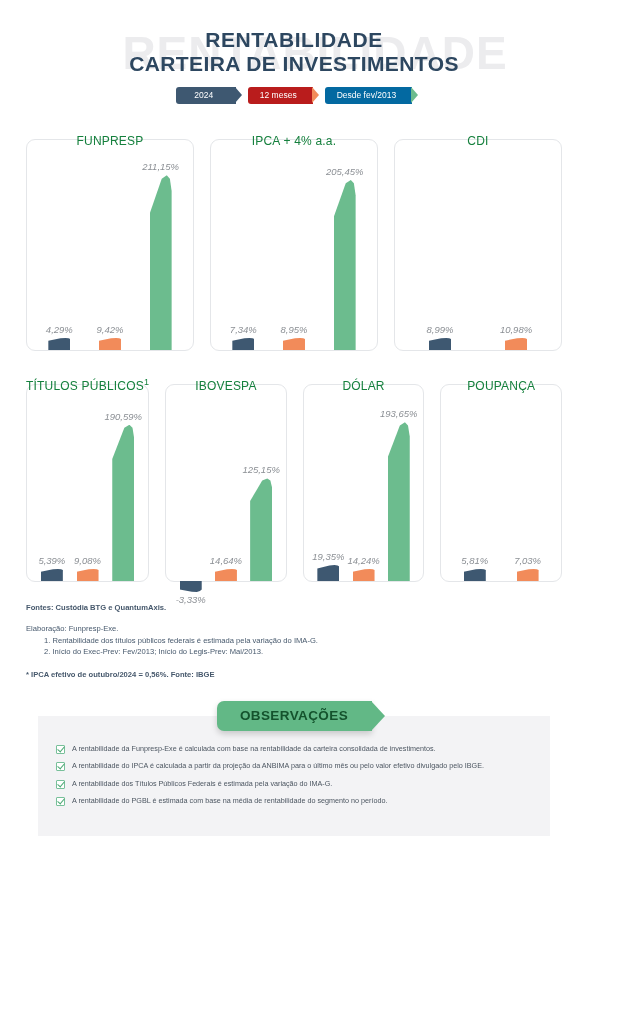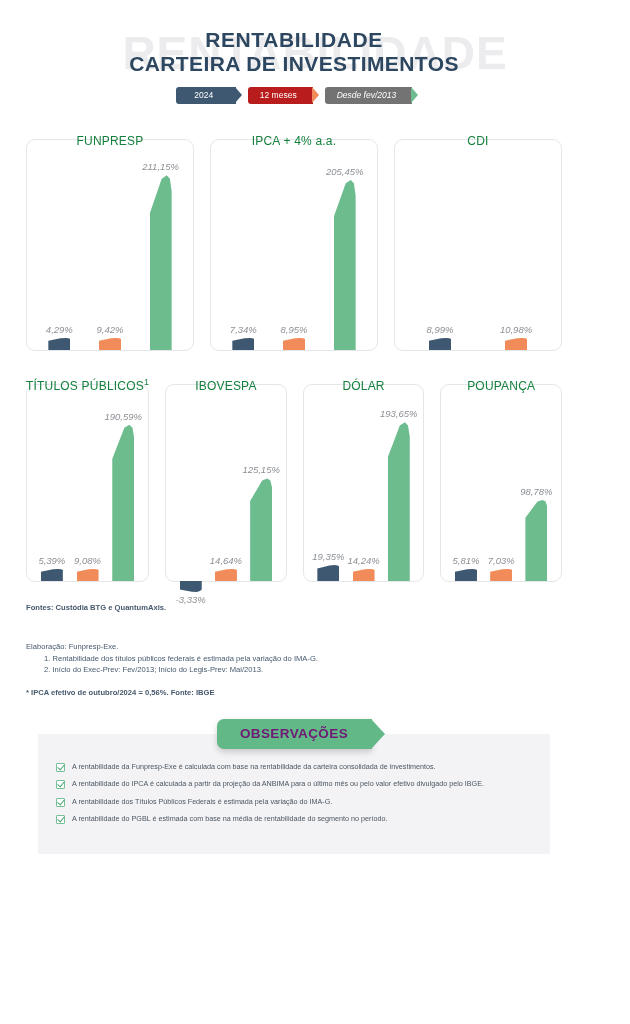--- a/index.html
+++ b/index.html
@@ -40,21 +40,21 @@
   }
   .pill::after{
     content:""; position:absolute; right:-6px; top:0;
     width:0;height:0;
     border-top: 8.5px solid transparent;
     border-bottom: 8.5px solid transparent;
     border-left: 7px solid currentColor;
   }
   .pill.navy  { background:#3e5871; color:#3e5871; }
   .pill.orange{ background:#b91c1c; color:#f28b5a; }
-  .pill.green { background:#737373; color:#6cbc8e;font-style:italic; }
+  .pill.green { background:#0369a1; color:#6cbc8e; }
   .pill span { color:#fff; position:relative; z-index:2; }
 
   
   .row { display:flex; padding: 0 26px; gap: 16px; }
   .row1 { margin-top: 14px; }
   .row2 { margin-top: 26px; align-items: flex-end; }
   .chart-cell { flex:1; position:relative; }
 
   .cap {
     position: relative; z-index: 3;
@@ -110,21 +110,21 @@
   }
   .vlabel.below{
     position:absolute; top:100%; left:50%; transform:translateX(-50%);
     margin:0; white-space:nowrap;
   }
 
   
   .notes { padding: 20px 26px 0 26px; color:#46586c; }
   .nt { font-size: 7.6px; line-height: 1.55; }
   .nt.b { font-weight:700; }
-  .nt.gap { margin-top: 27px; }
+  .nt.gap { margin-top: 9px; }
   .nt.ind { padding-left: 18px; }
   .nt.last { margin-top: 11px; font-weight:700; }
 
   
   .obs-zone { position:relative; margin-top: 20px; padding: 0 38px; }
   .obs-banner{
     position:relative; z-index:4;
     width: 155px; height: 30px; margin: 0 auto;
     background:#62b886;
     border-radius: 7px 0 0 7px;
@@ -132,21 +132,21 @@
     box-shadow: 0 3px 6px rgba(0,0,0,.18);
   }
   .obs-banner::after{
     content:""; position:absolute; right:-13px; top:0;
     width:0;height:0;
     border-top: 15px solid transparent;
     border-bottom: 15px solid transparent;
     border-left: 14px solid #62b886;
   }
   .obs-banner span{
-    font-size: 13.5px; font-weight:700; color:#701a75; letter-spacing:.4px;
+    font-size: 13.5px; font-weight:700; color:#14532d; letter-spacing:.4px;
   }
   .obs-panel{
     position:relative;
     margin-top: -15px;
     background: #f3f3f5;
     padding: 28px 18px 22px 18px;
     min-height: 96px;
   }
   .obs-item{ display:flex; align-items:flex-start; margin-bottom: 7.5px; }
   .chk{
@@ -308,24 +308,20 @@
         <div class="card">
           <div class="plot">
             <div class="barwrap">
               <div class="vlabel">5,81%</div>
               <div class="bar navy" style="height: 12px;"></div>
             </div>
             <div class="barwrap">
               <div class="vlabel">7,03%</div>
               <div class="bar orange" style="height: 12px;"></div>
             </div>
-            <div class="barwrap">
-              <div class="vlabel">98,78%</div>
-              <div class="bar green" style="height: 81px;"></div>
-            </div>
           </div>
         </div>
       </div>
     </div>
 
   <div class="notes">
     <div class="nt b">Fontes: Custódia BTG e QuantumAxis.</div>
     <div class="nt gap">Elaboração: Funpresp-Exe.</div>
     <div class="nt ind">1. Rentabilidade dos títulos públicos federais é estimada pela variação do IMA-G.</div>
     <div class="nt ind">2. Início do Exec-Prev: Fev/2013; Início do Legis-Prev: Mai/2013.</div>

